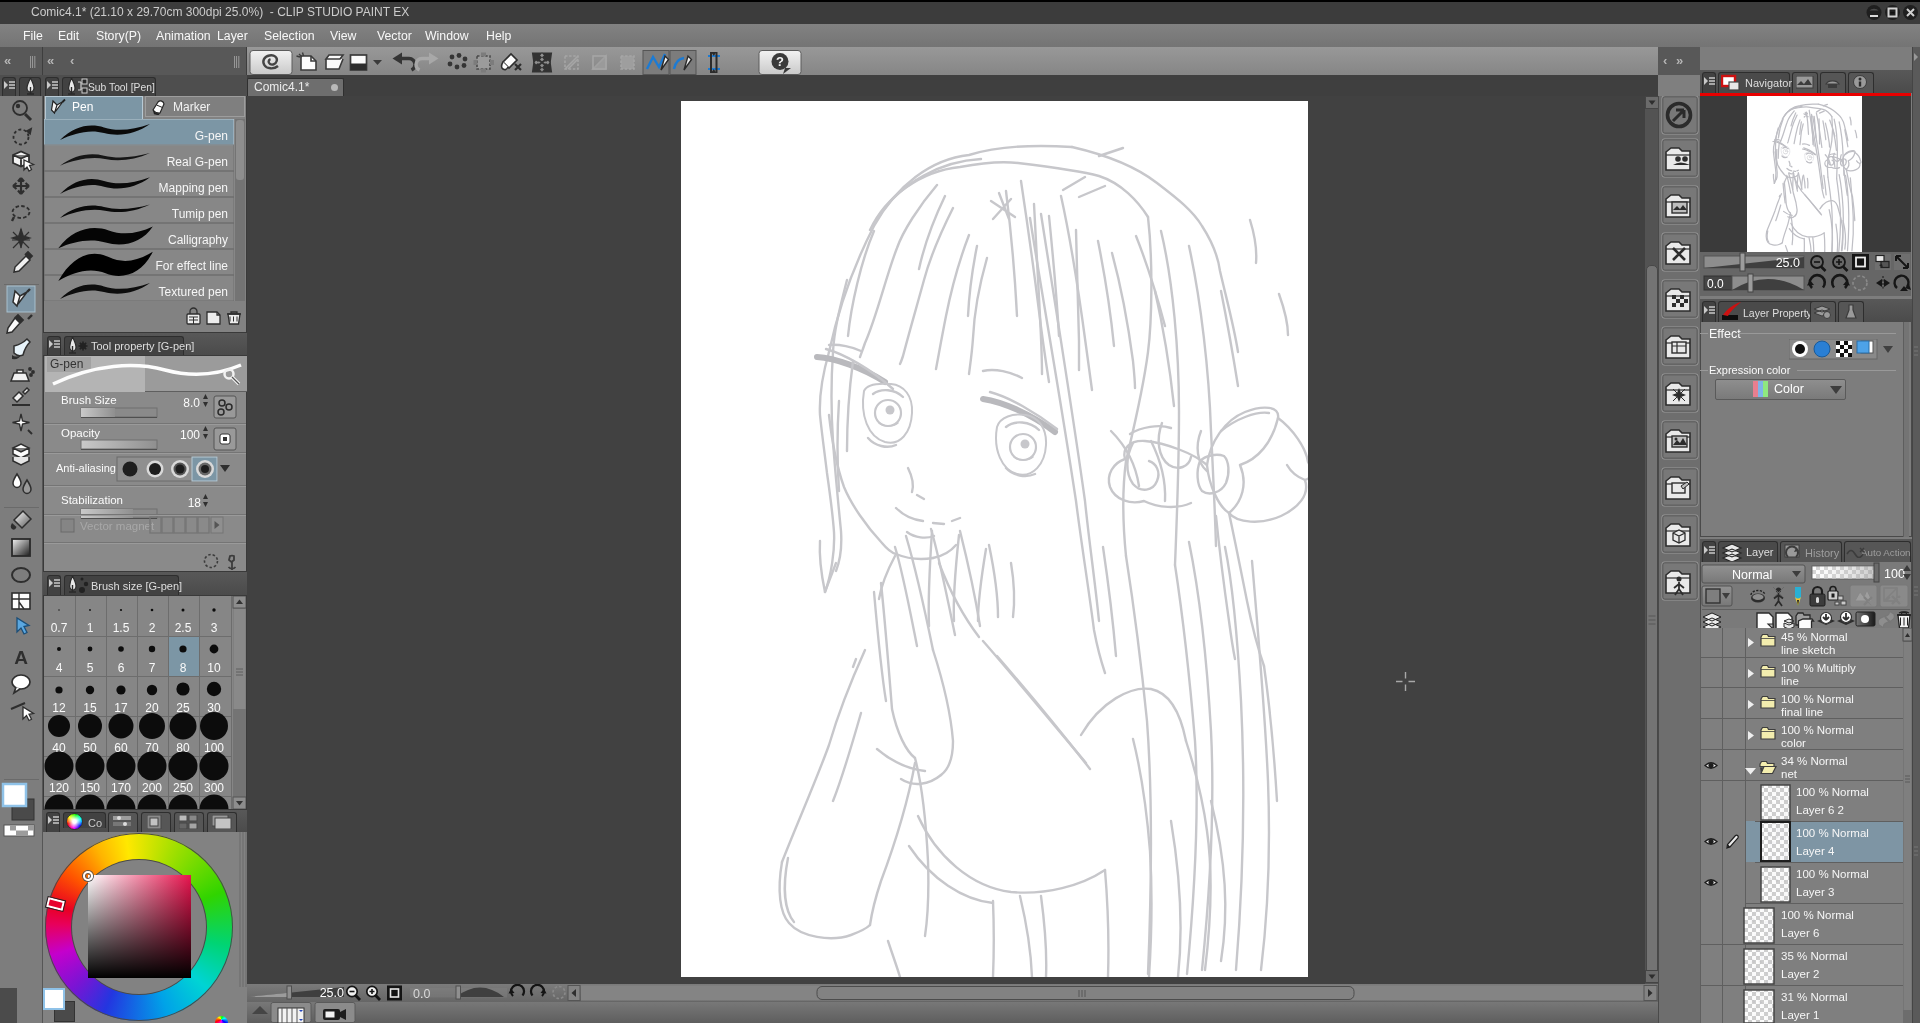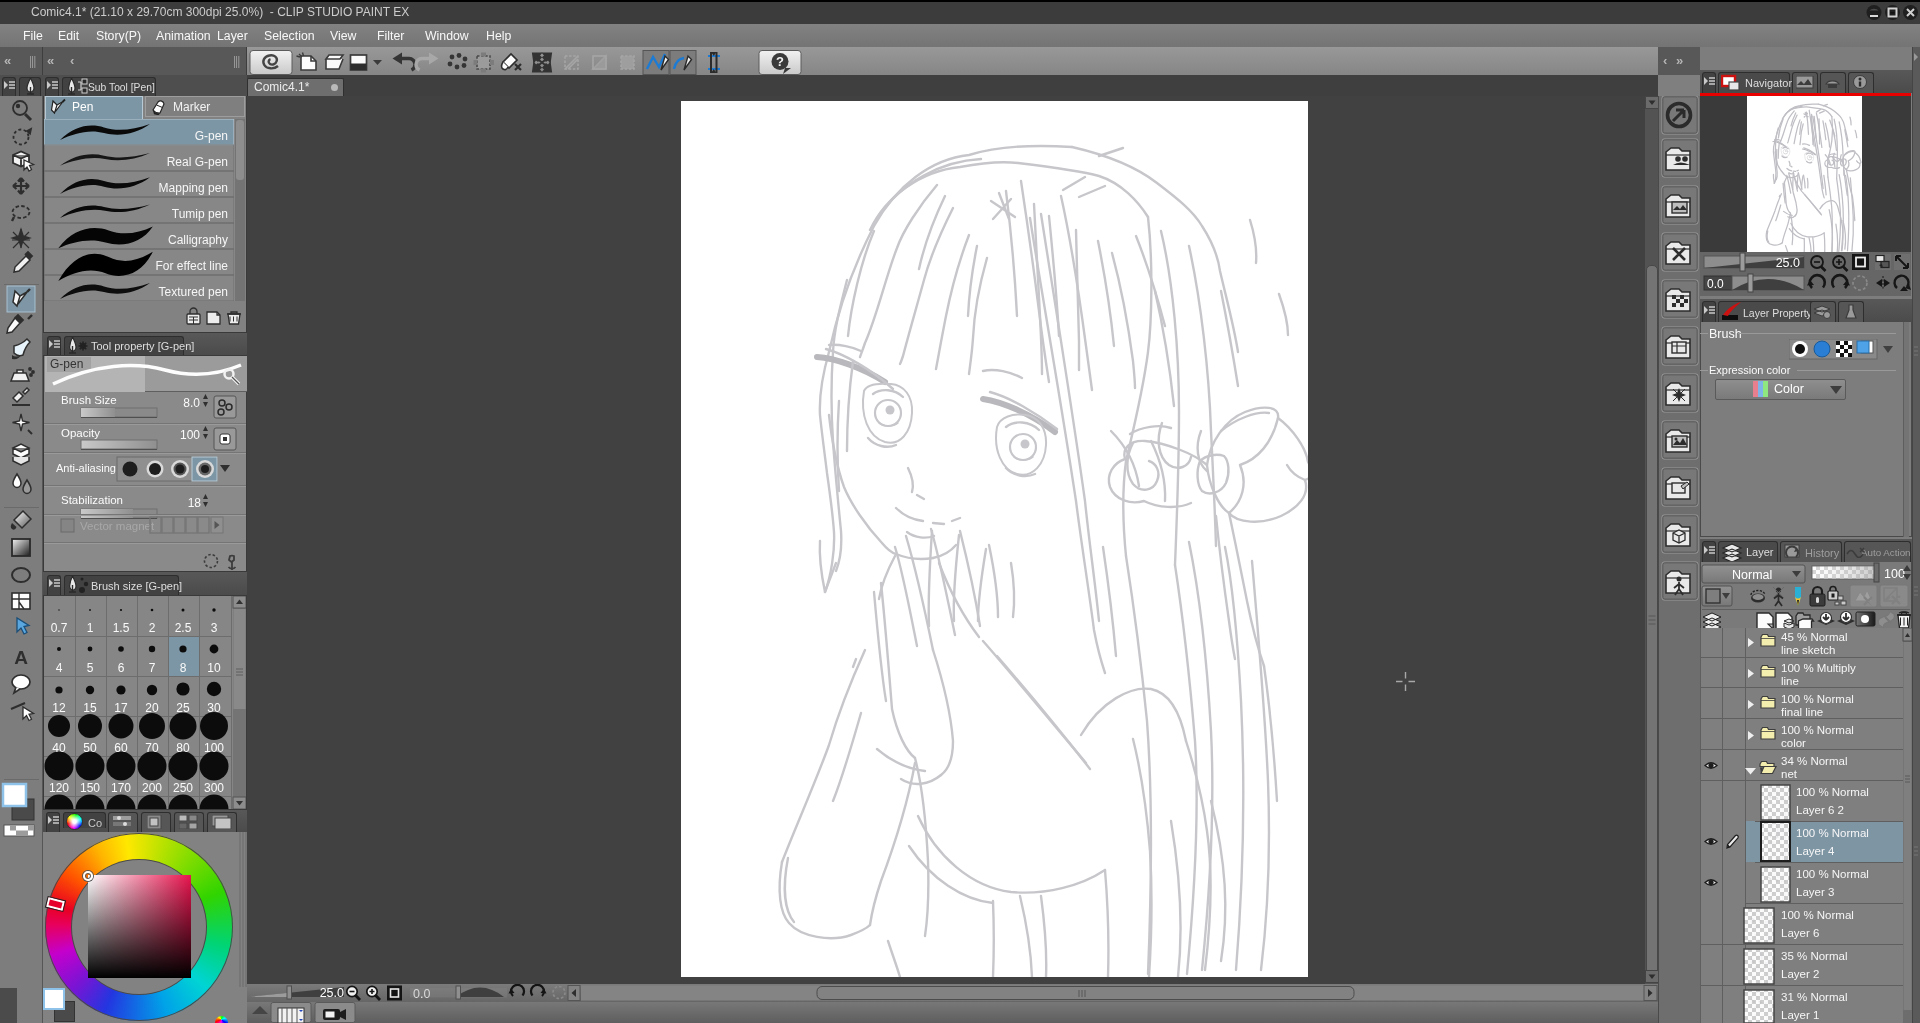--- a/index.html
+++ b/index.html
@@ -47,21 +47,21 @@
   <path d="M47 5l7 7M54 5l-7 7" stroke="#d0d0d0" stroke-width="2"></path>
 </svg>
 <div class="abs" id="menubar">
   <span style="left:23px">File</span>
     <span style="left:58px">Edit</span>
   <span style="left:96px">Story(P)</span>
     <span style="left:156px">Animation</span>
   <span style="left:217px">Layer</span>
     <span style="left:264px">Selection</span>
   <span style="left:330px">View</span>
-    <span style="left:377px">Filter</span>
+    <span style="left:377px">Vector</span>
   <span style="left:425px">Window</span>
     <span style="left:486px">Help</span>
 </div>
 <div class="abs" id="strip"></div>
 <div class="abs" id="toolbarbg"></div>
 <div class="abs" id="rstrip"></div>
 
 <div class="abs arrow2" style="left:4px;top:53px">«</div>
 <div class="abs gripv" style="left:29px;top:54px">|||</div>
 <div class="abs" style="left:42px;top:47px;width:1px;height:28px;background:#3e3e3e"></div>
@@ -1033,21 +1033,21 @@
 <div class="abs pal-tab" style="left:1810px;top:301px;width:26px;height:21px;background:#565656"></div>
 <svg class="abs" style="left:1813px;top:305px" width="20" height="14">
     <path d="M1 4l8-3 8 3-8 3zM1 8l8-3 8 3-8 3z" fill="#9a9a9a" stroke="#3c3c3c"></path>
     <circle cx="14" cy="10" r="3.5" fill="#9a9a9a" stroke="#3c3c3c"></circle>
   </svg>
 <div class="abs pal-tab" style="left:1838px;top:301px;width:26px;height:21px;background:#565656"></div>
 <svg class="abs" style="left:1844px;top:304px" width="14" height="16">
     <path d="M5 1 h4 v5 l3 8 h-10 l3 -8z" fill="#9a9a9a" stroke="#3c3c3c" stroke-width="1.2"></path>
   </svg>
 <div class="abs" style="left:1700px;top:322px;width:212px;height:215px;background:#7d7d7d;border:1px solid #4a4a4a;border-top:none"></div>
-<div class="abs" style="left:1709px;top:327px;color:#fafafa;font-size:12.5px">Brush</div>
+<div class="abs" style="left:1709px;top:327px;color:#fafafa;font-size:12.5px">Effect</div>
 <div class="abs" style="left:1738px;top:333px;width:158px;height:1px;background:#999"></div>
 <div class="abs" style="left:1700px;top:333px;width:8px;height:1px;background:#999"></div>
 <svg class="abs" style="left:1789px;top:339px" width="110" height="21">
   <rect x="0" y="0" width="88" height="20" fill="#8a8a8a" stroke="#666"></rect>
   <circle cx="11" cy="10" r="8" fill="#fff"></circle>
     <circle cx="11" cy="10" r="5" fill="#111"></circle>
   <circle cx="33" cy="10" r="8" fill="#2a7fd4"></circle>
     <circle cx="33" cy="10" r="8" fill="none" stroke="#1b5a98"></circle>
   <g transform="translate(47,2)">
       <rect width="16" height="16" fill="#fff"></rect>

